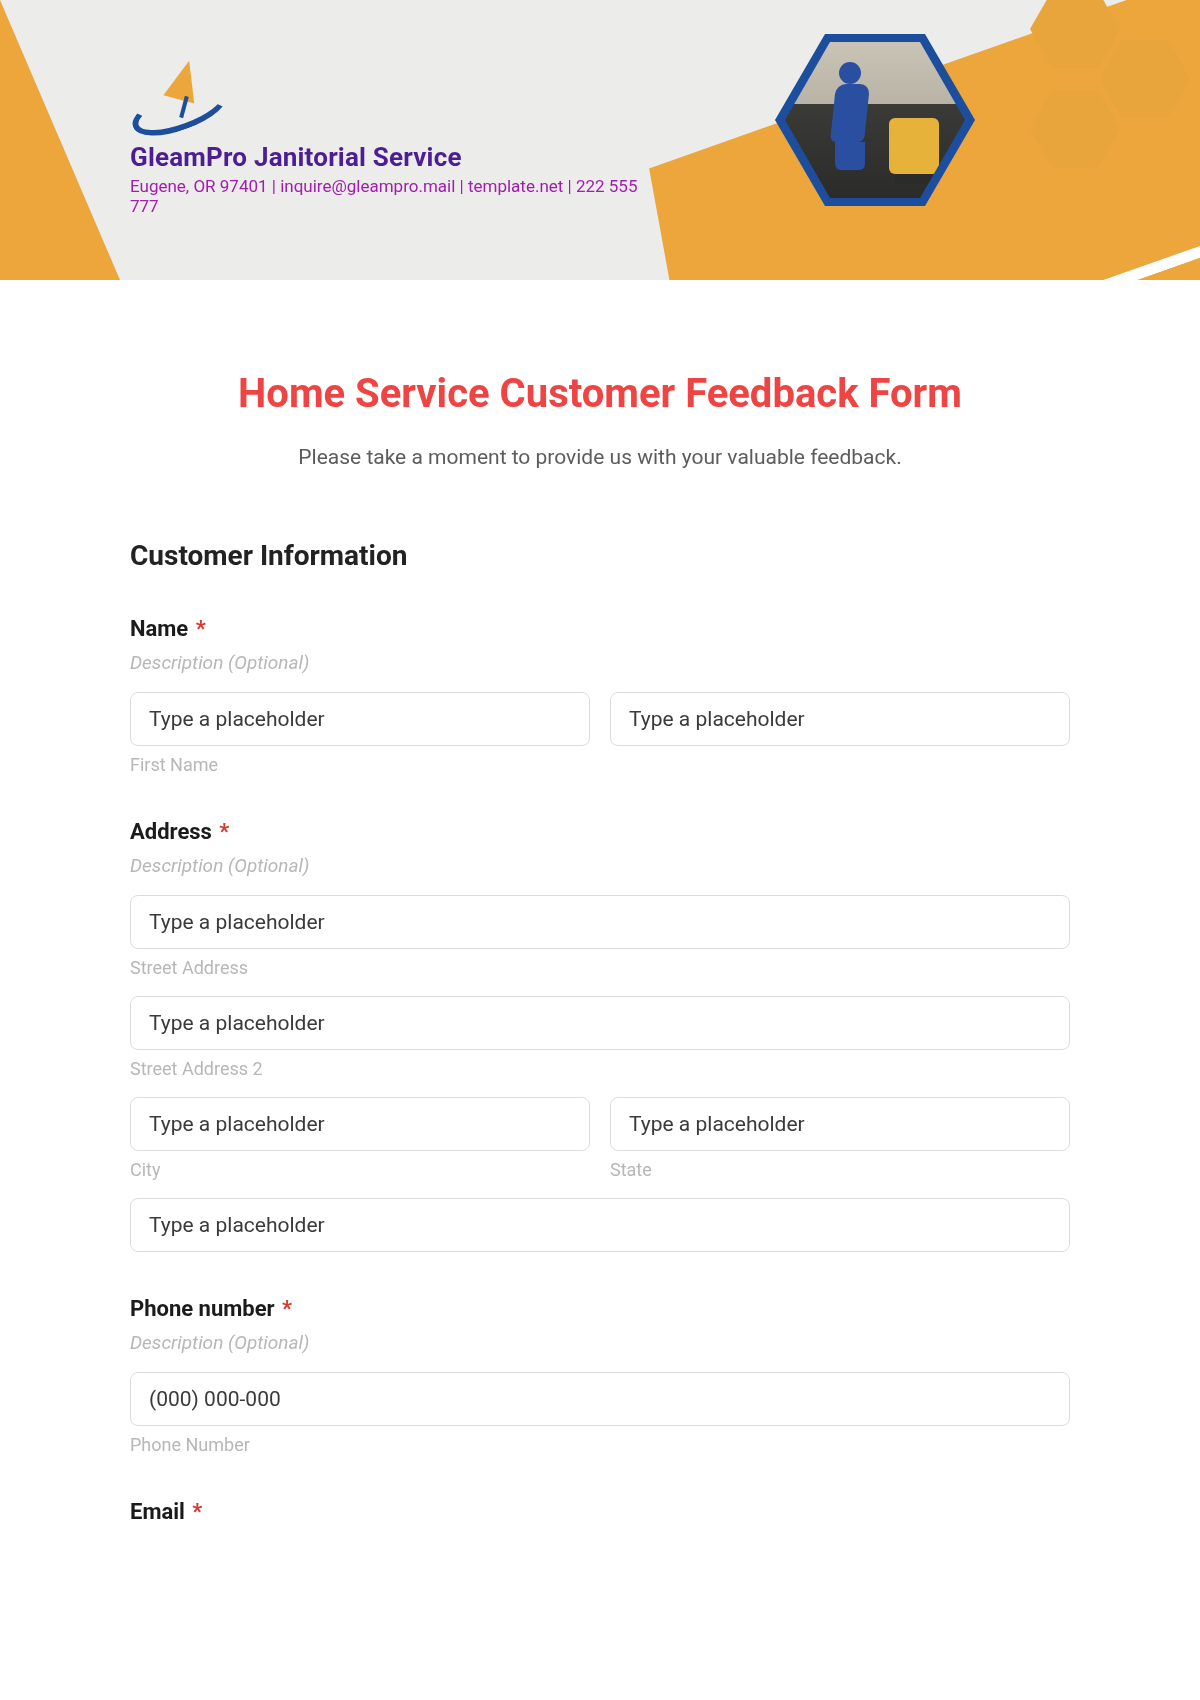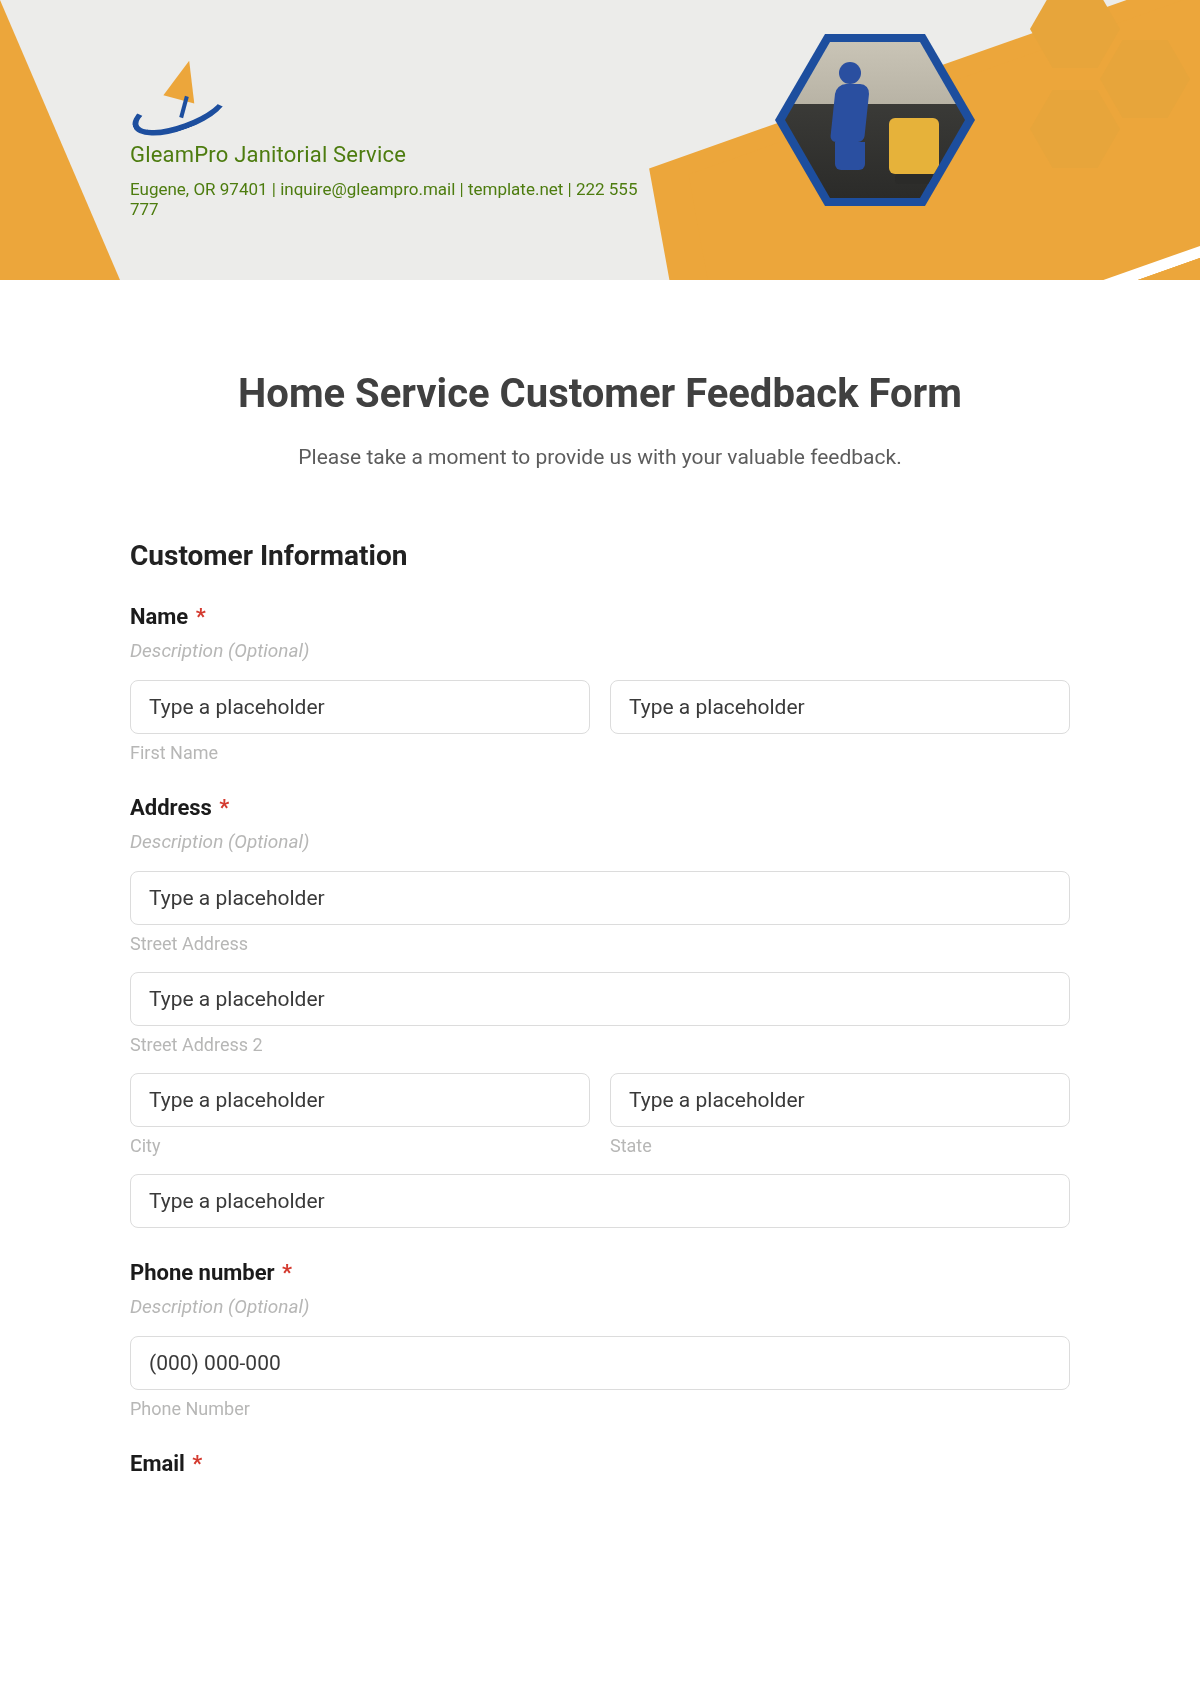--- a/index.html
+++ b/index.html
@@ -71,29 +71,29 @@
     transform: rotate(15deg);
   }
   .logo-handle {
     position: absolute;
     left: 52px; top: 36px;
     width: 4px; height: 22px;
     background: #1d4e9e;
     transform: rotate(15deg);
   }
   .brand-name {
-    color: #4d7c0f;
-    font-size: 22px;
-    font-weight: 400;
+    color: #4c1d95;
+    font-size: 26px;
+    font-weight: 700;
     letter-spacing: .2px;
   }
   .brand-sub {
-    color: #4d7c0f;
+    color: #a21caf;
     font-size: 17px;
-    margin-top: 12px;
+    margin-top: 4px;
   }
   .hex-wrap {
     position: absolute;
     right: 210px; top: 20px;
     width: 230px; height: 200px;
   }
   .hex {
     position: absolute;
     width: 200px; height: 172px;
     background: #1d4e9e;
@@ -159,35 +159,35 @@
   
   .page {
     background: #fff;
     width: 100%;
     padding: 90px 130px 40px;
   }
   .title {
     font-size: 40px;
     font-weight: 700;
     text-align: center;
-    color: #404040;
+    color: #ef4444;
   }
   .subtitle {
     text-align: center;
     color: #5c5c5c;
     font-size: 21px;
     margin-top: 28px;
   }
   .section-title {
     font-size: 28px;
     font-weight: 700;
     margin-top: 70px;
   }
   .field {
-    margin-top: 32px;
+    margin-top: 44px;
   }
   .field-label {
     font-size: 22px;
     font-weight: 700;
     color: #1b1b1b;
   }
   .req {
     color: #d43a2f;
     font-weight: 700;
     margin-left: 2px;

